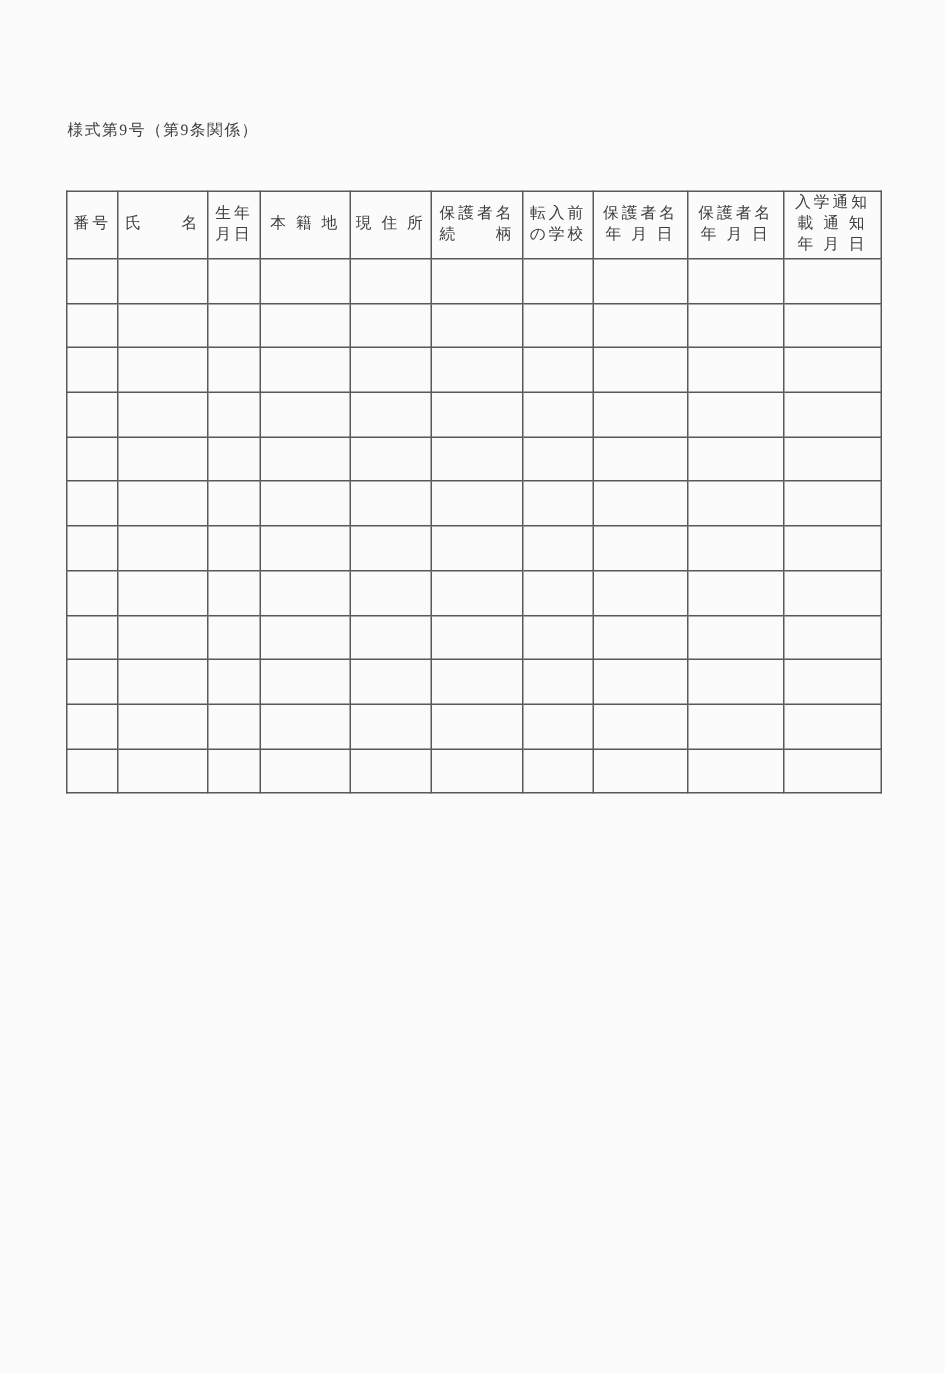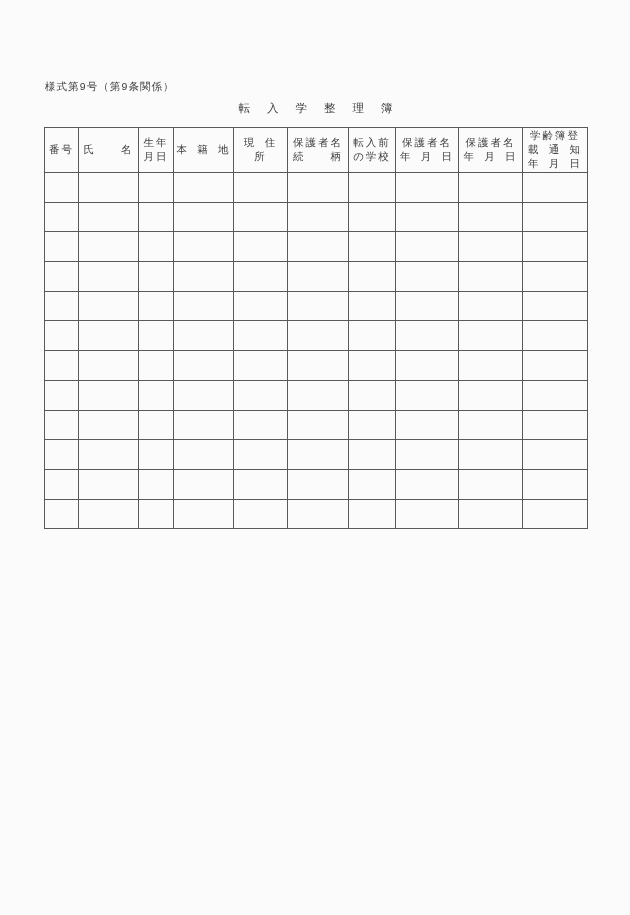--- a/index.html
+++ b/index.html
@@ -5,21 +5,21 @@
   html, body {
     margin: 0;
     padding: 0;
     background: #ffffff;
   }
   .page {
     position: relative;
     width: 630px;
     height: 915px;
     background: #fbfbfb;
-    font-family: Liberation Mono, monospace;
+    font-family: Liberation Serif, serif;
     color: #3d3d3d;
     overflow: hidden;
   }
   .form-label {
     position: absolute;
     left: 45px;
     top: 80px;
     font-size: 10.5px;
     letter-spacing: 1px;
     white-space: nowrap;
@@ -65,21 +65,20 @@
     height: 28.7px;
   }
 </style>
 </head>
 <body>
 
 <div class="page">
 
   <div class="form-label">様式第9号（第9条関係）</div>
 
-  <div class="form-title">転入学整理簿</div>
 
   <table class="register-table">
     <colgroup id="cols">
         <col style="width: 34px;">
         <col style="width: 60px;">
         <col style="width: 35px;">
         <col style="width: 60px;">
         <col style="width: 54px;">
         <col style="width: 61px;">
         <col style="width: 47px;">
@@ -96,21 +95,21 @@
         <th>本 籍 地</th>
         <th>現 住 所</th>
         <th>保護者名
 続　　柄</th>
         <th>転入前
 の学校</th>
         <th>保護者名
 年 月 日</th>
         <th>保護者名
 年 月 日</th>
-        <th>学齢簿登
+        <th>入学通知
 載 通 知
 年 月 日</th>
       </tr>
     </thead>
     <tbody id="table-body">
         <tr>
           <td></td>
           <td></td>
           <td></td>
           <td></td>

